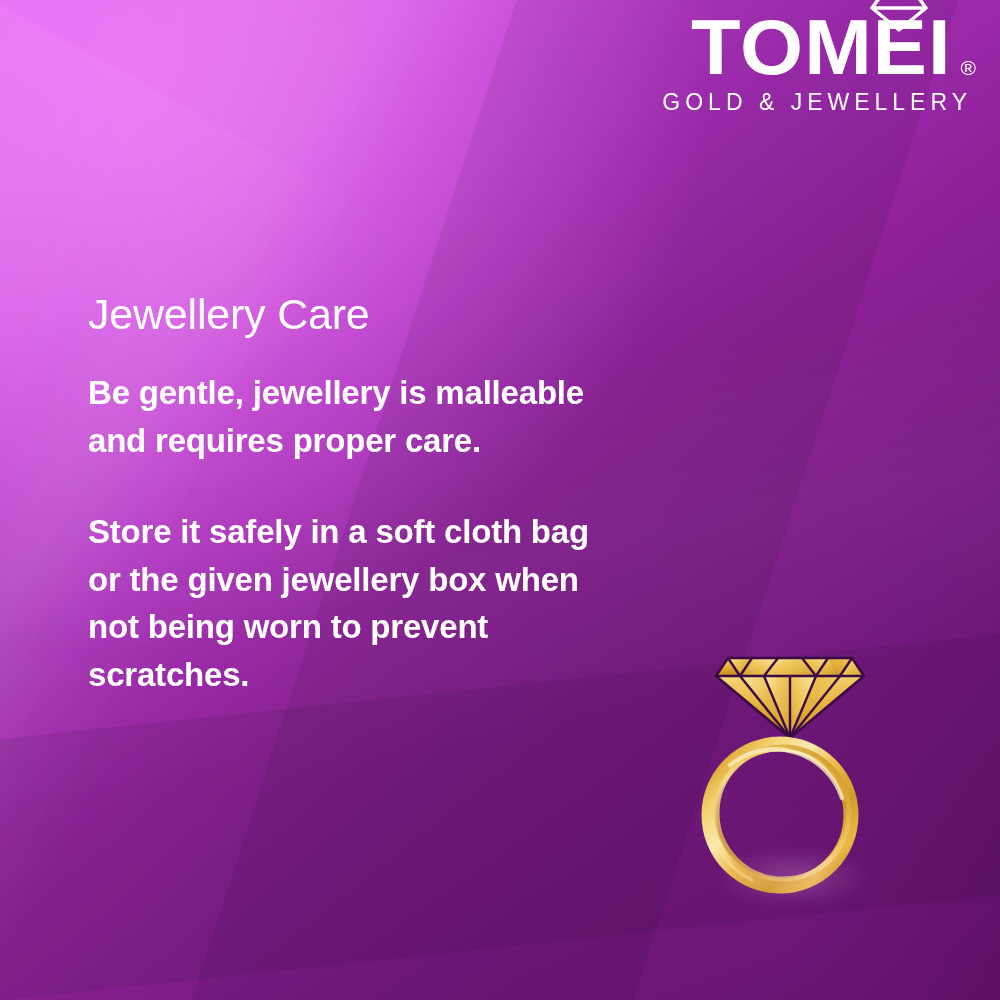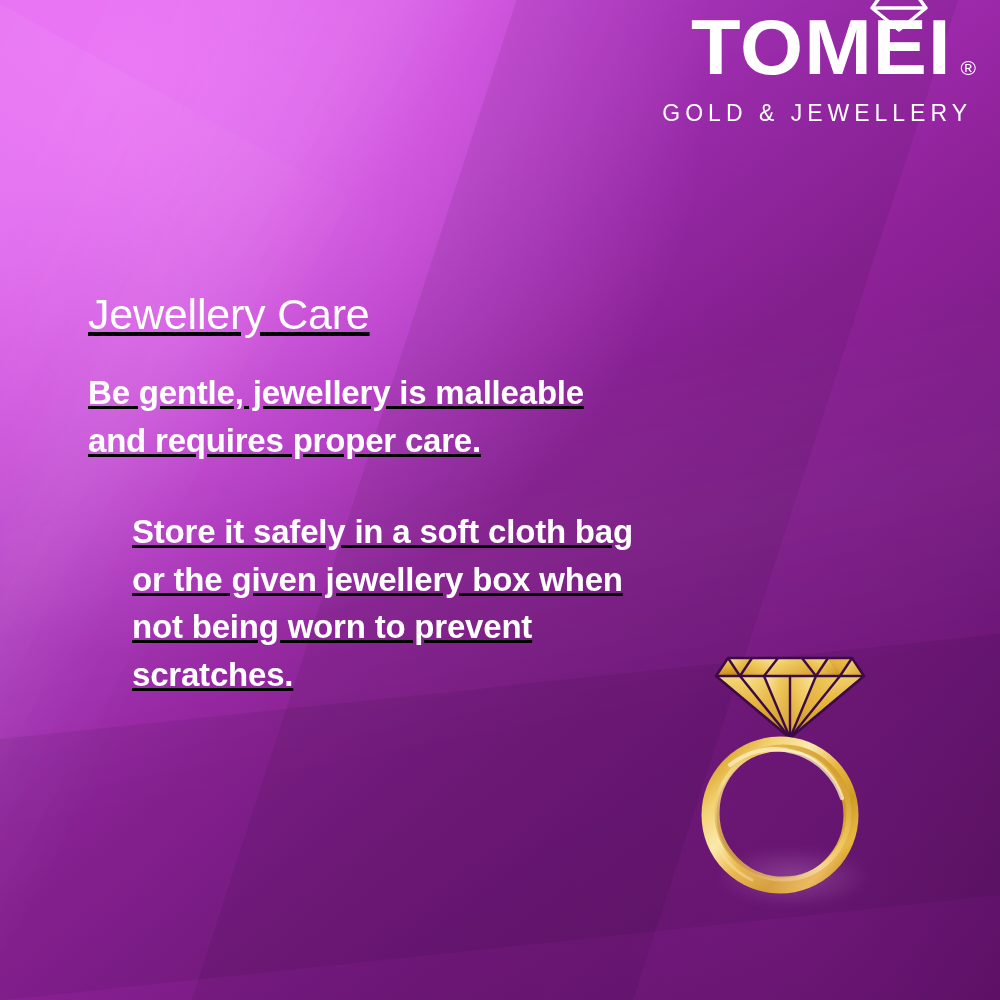--- a/index.html
+++ b/index.html
@@ -87,56 +87,55 @@
     margin-left:9px;
     margin-bottom:6px;
     line-height:1;
   }
   #logo-gem {
     position:absolute;
     right:47px; top:-17px;
     width:60px; height:40px;
   }
   #logo-tag {
-    margin-top:18px;
+    margin-top:7px;
     font-family:"Liberation Sans", sans-serif;
     font-size:23px;
     font-weight:normal;
     letter-spacing:5.0px;
     color:#ffffff;
     padding-right:4px;
     white-space:nowrap;
   }
 
   
   #copy {
     position:absolute;
     left:88px; top:292px;
     width:600px;
-    text-decoration:underline;
   }
   #headline {
     font-family:"Liberation Sans", sans-serif;
     font-weight:normal;
     font-size:43px;
     color:#FFFFFF;
     letter-spacing:-0.2px;
     line-height:1.05;
   }
   .para {
     font-family:"Liberation Sans", sans-serif;
     font-weight:bold;
     font-size:33px;
     color:#FFFFFF;
     line-height:1.44;
     letter-spacing:-0.2px;
     white-space:pre-line;
   }
   #para1 { margin-top:32px; }
-  #para2 { margin-top:44px;margin-left:44px; }
+  #para2 { margin-top:44px; }
 
   
   #ring {
     position:absolute;
     left:690px; top:630px;
     width:200px; height:290px;
   }
   #ring-glow {
     position:absolute;
     left:28px; top:218px;

